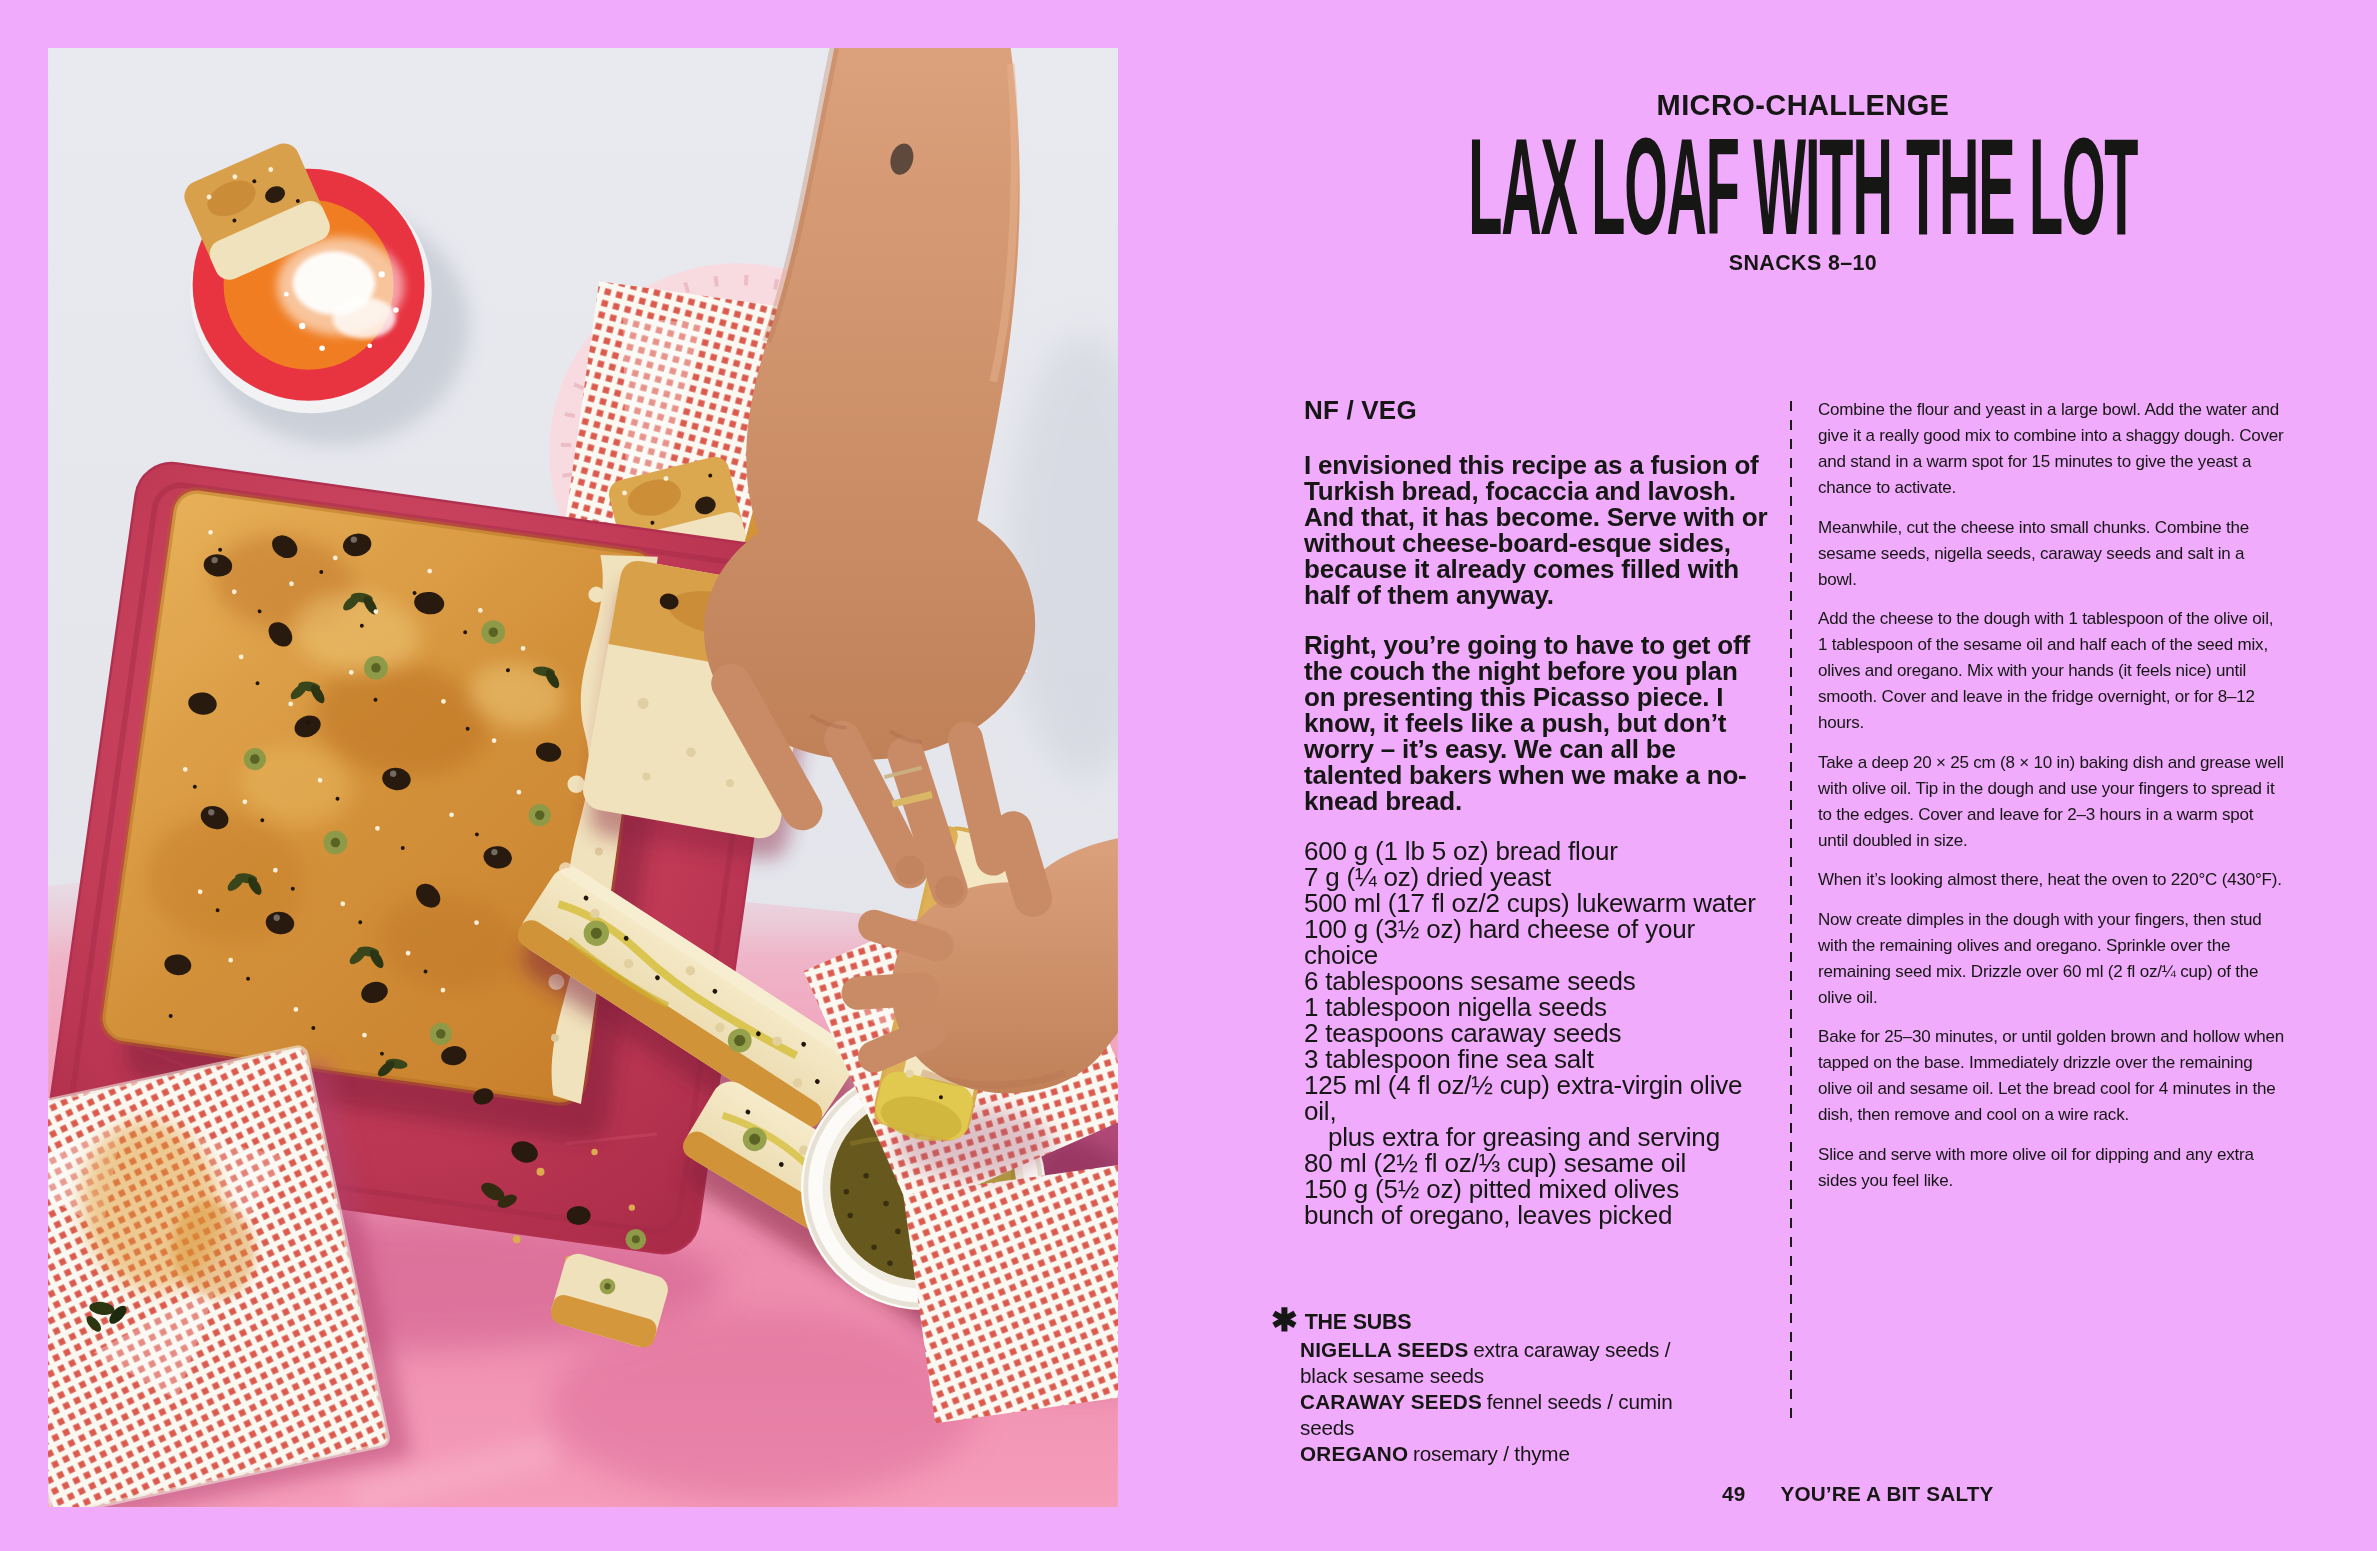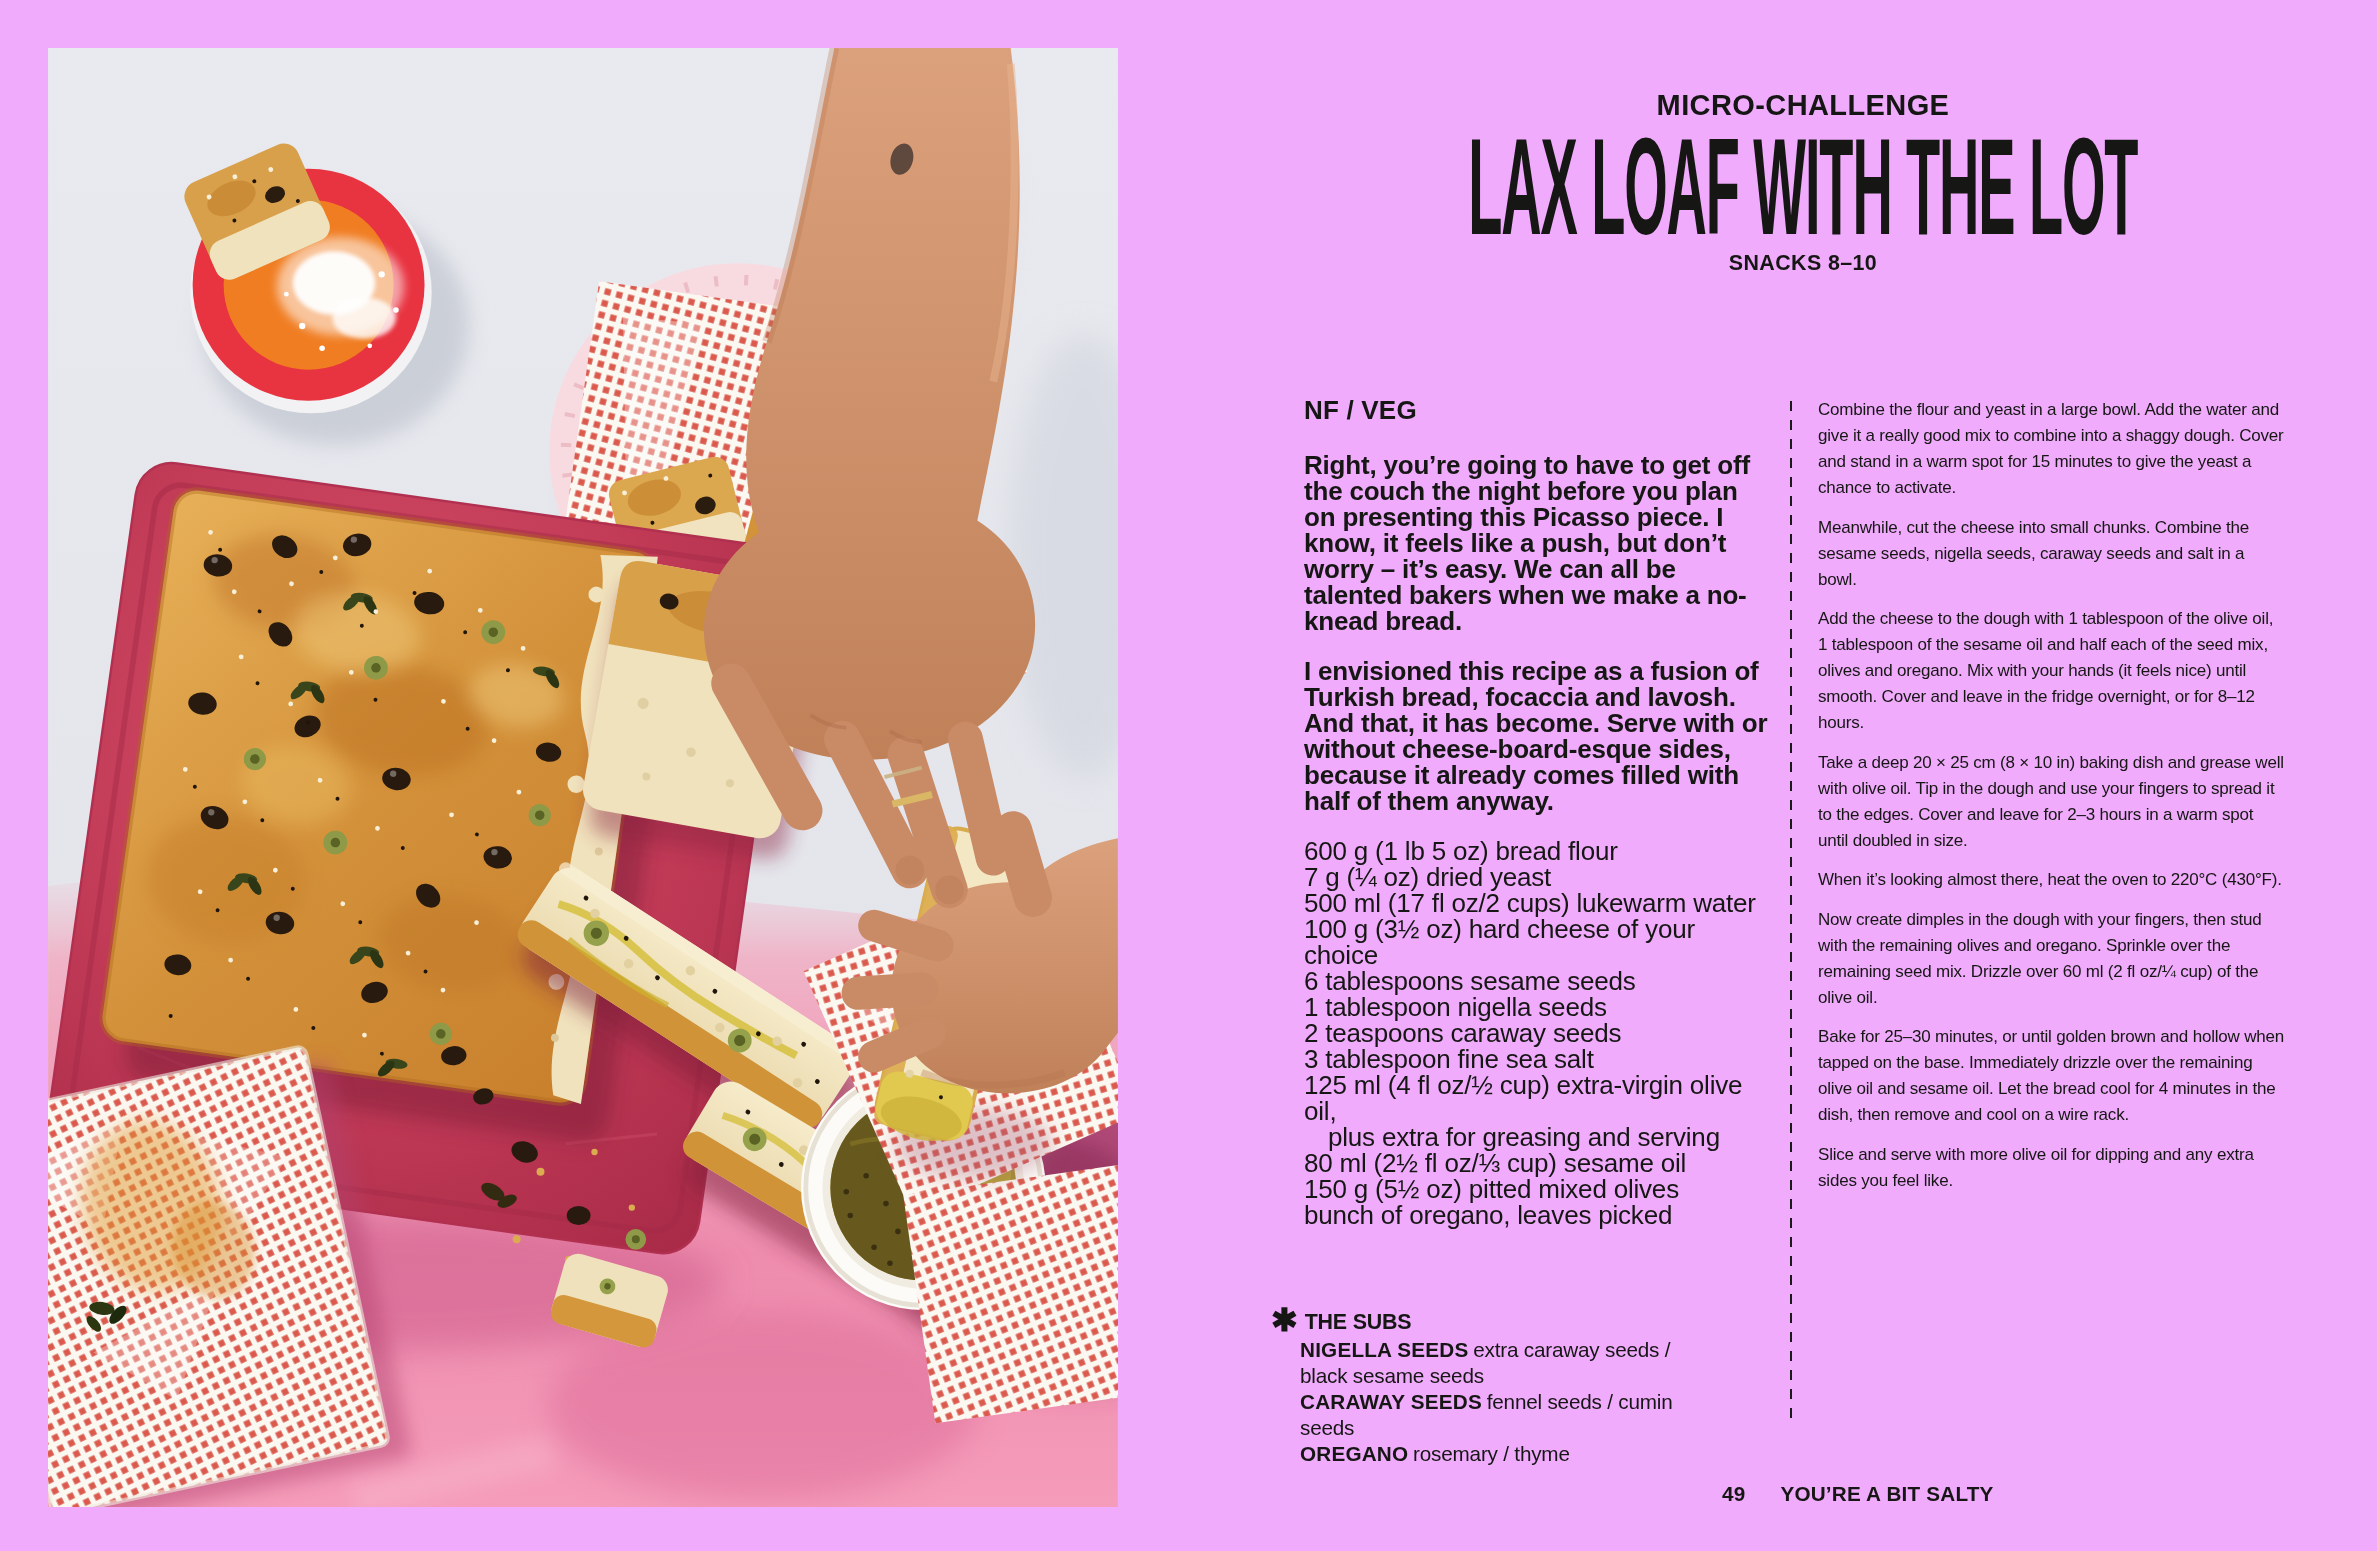--- a/index.html
+++ b/index.html
@@ -569,22 +569,22 @@
   </div>
 
   <div class="kicker">MICRO-CHALLENGE</div>
   <div class="title-wrap">
     <span class="title">LAX LOAF WITH THE LOT</span>
   </div>
   <div class="serves">SNACKS 8–10</div>
 
   <div class="col-left">
     <div class="dietary">NF / VEG</div>
+    <p class="intro">I envisioned this recipe as a fusion of Turkish bread, focaccia and lavosh. And that, it has become. Serve with or without cheese-board-esque sides, because it already comes filled with half of them anyway.</p>
     <p class="intro">Right, you’re going to have to get off the couch the night before you plan on presenting this Picasso piece. I know, it feels like a push, but don’t worry – it’s easy. We can all be talented bakers when we make a no-knead bread.</p>
-    <p class="intro">I envisioned this recipe as a fusion of Turkish bread, focaccia and lavosh. And that, it has become. Serve with or without cheese-board-esque sides, because it already comes filled with half of them anyway.</p>
     <div class="ingredients">
       <div class="ing">600 g (1 lb 5 oz) bread flour</div>
       <div class="ing">7 g (¼ oz) dried yeast</div>
       <div class="ing">500 ml (17 fl oz/2 cups) lukewarm water</div>
       <div class="ing">100 g (3½ oz) hard cheese of your choice</div>
       <div class="ing">6 tablespoons sesame seeds</div>
       <div class="ing">1 tablespoon nigella seeds</div>
       <div class="ing">2 teaspoons caraway seeds</div>
       <div class="ing">3 tablespoon fine sea salt</div>
       <div class="ing">125 ml (4 fl oz/½ cup) extra-virgin olive oil,</div>

